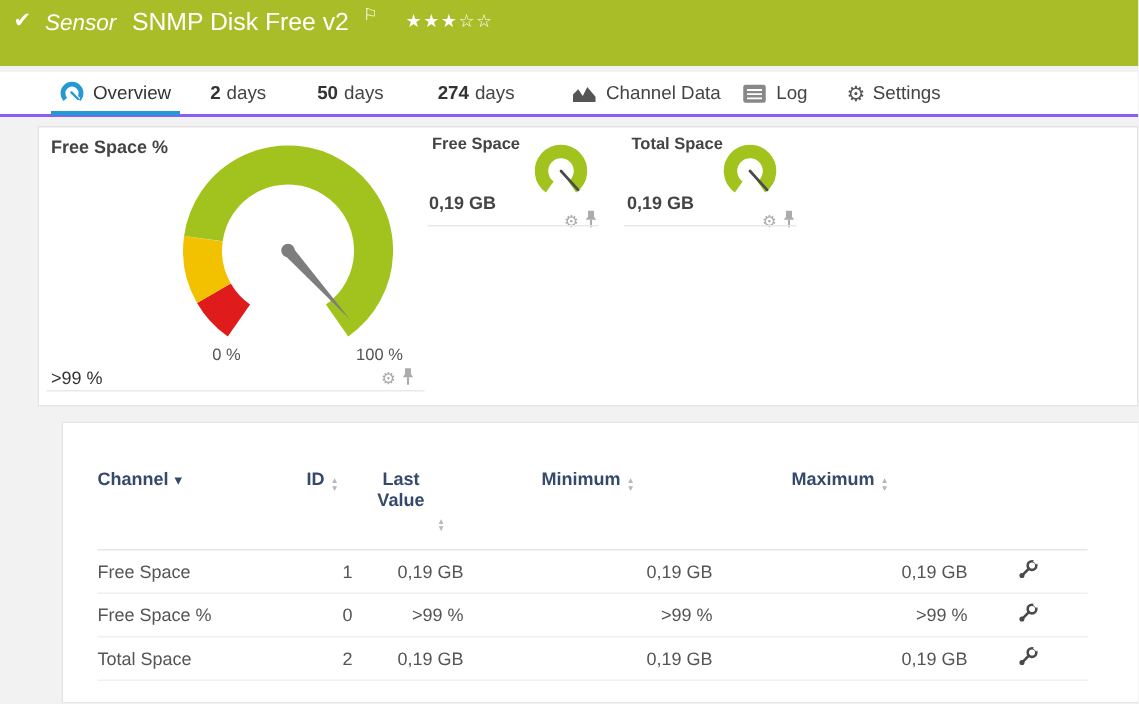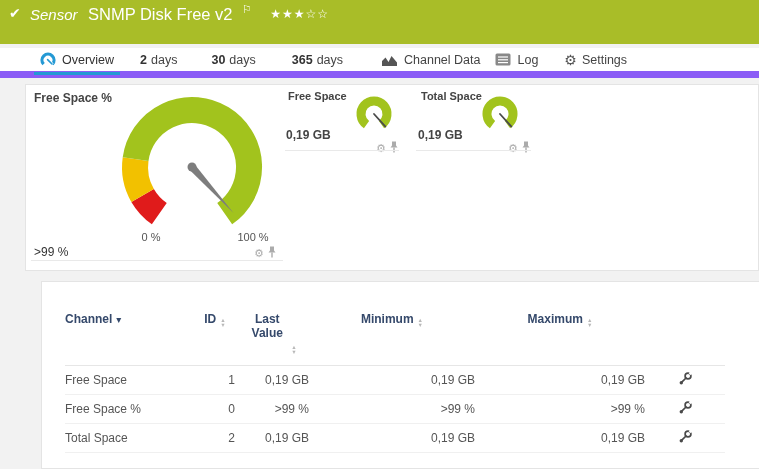--- a/index.html
+++ b/index.html
@@ -12,21 +12,21 @@
   .topbar .check { position:absolute; left:9px; top:5px; font-size:14px; font-weight:bold; }
   .topbar .line1 { position:absolute; left:30px; top:3px; white-space:nowrap; }
   .topbar .kind { font-style:italic; font-size:15px; }
   .topbar .title { font-size:16.5px; font-weight:normal; margin-left:6px; }
   .topbar .flag { font-size:11px; vertical-align:7px; margin-left:5px; }
   .topbar .stars { font-size:12px; letter-spacing:1px; margin-left:14px; vertical-align:2px; cursor:pointer; }
   .topbar .status { position:absolute; left:38px; top:27px; font-size:10.5px; font-weight:bold;margin-top:40px; }
 
   
   .tabbar { position:absolute; left:0; top:48px; width:759px; height:30px; background:#fff;
-            border-bottom:7px solid #8b5cf6; display:flex; align-items:center;
+            border-bottom:2px solid #8b5cf6; display:flex; align-items:center;
             font-size:12.5px; color:#444; white-space:nowrap; }
   .tab { height:30px; display:inline-flex; align-items:center; position:relative; cursor:pointer; }
   .tab .ticon { display:inline-flex; margin-right:6px; }
   .tab.active { color:#333; }
   .tab.active::after { content:""; position:absolute; left:-6px; right:-6px; bottom:0; height:3px; background:#2499d4; }
   .tab .num { font-weight:bold; color:#333; margin-right:4px; }
   .tab .gear-glyph { font-size:14px; color:#555; margin-right:5px; }
 
   
   .panel { position:absolute; background:#fff; border:1px solid #e4e4e4; }
@@ -92,26 +92,26 @@
       <span>Overview</span>
     </span>
 
 
     <span class="tab" style="margin-left:26px">
       <span class="num">2</span>
       <span>days</span>
     </span>
 
     <span class="tab" style="margin-left:34px">
-      <span class="num">30</span>
+      <span class="num">50</span>
       <span>days</span>
     </span>
 
     <span class="tab" style="margin-left:36px">
-      <span class="num">365</span>
+      <span class="num">274</span>
       <span>days</span>
     </span>
 
     <span class="tab" style="margin-left:38px">
       <span class="ticon">
         <svg width="17" height="14" viewBox="0 0 17 14">
           <polygon points="1,13 1,8 4.5,4.5 7.5,9 10.5,3 16,9.5 16,13" fill="#555"></polygon>
         </svg>
       </span>
       <span>Channel Data</span>

